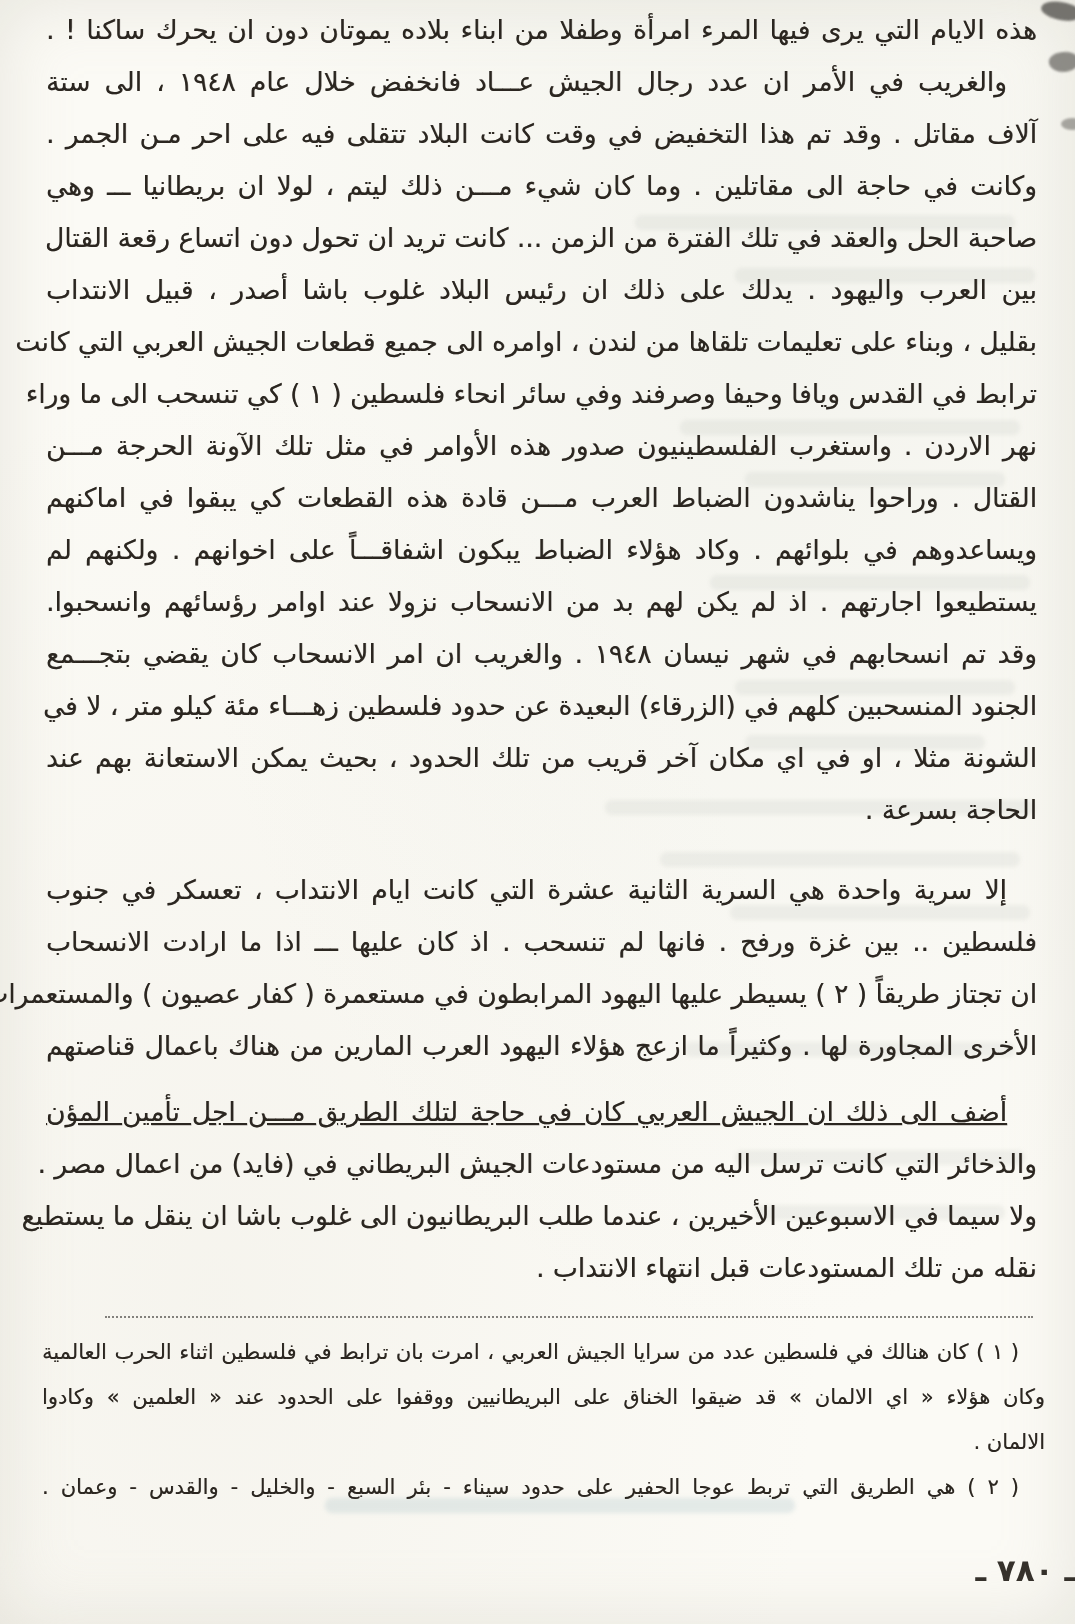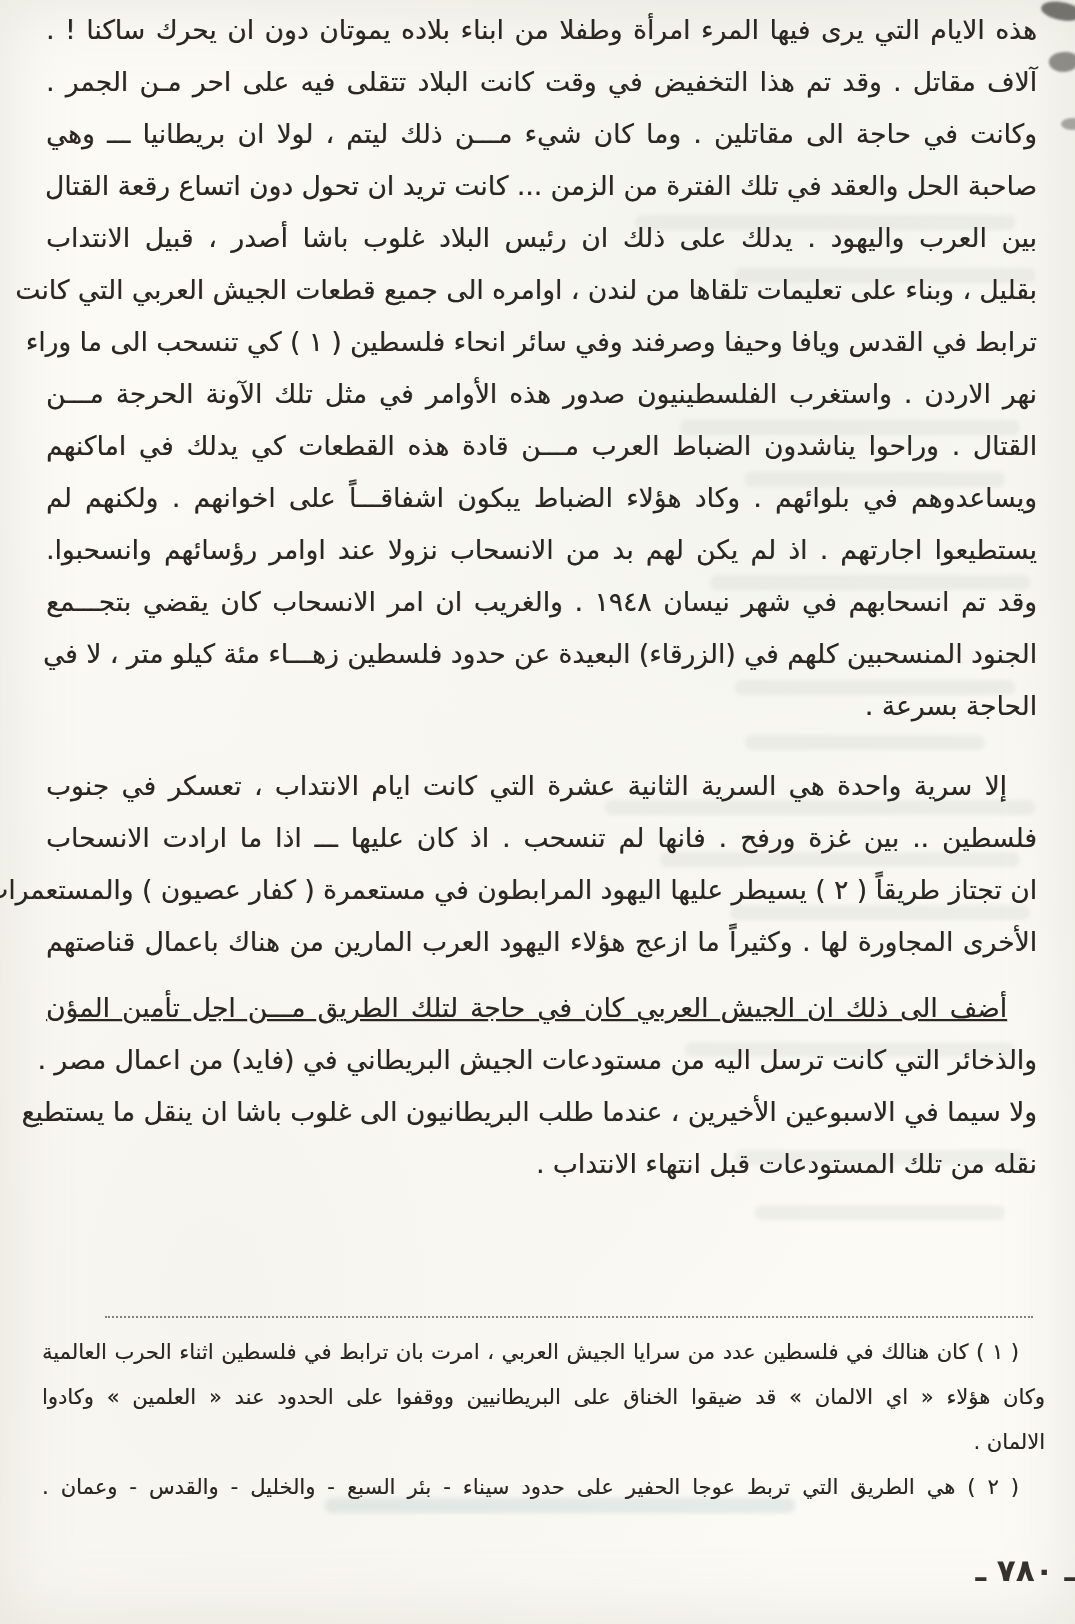--- a/index.html
+++ b/index.html
@@ -99,32 +99,34 @@
     <div class="ghost" style="top:1205px; right:70px;  width:250px;"></div>
     <div class="ghost cyan" style="top:1498px; right:280px; width:470px;"></div>
   </div>
 
   <div class="smudge s1"></div>
   <div class="smudge s2"></div>
   <div class="smudge s3"></div>
 
   <main class="body-text">
     <div class="line">هذه الايام التي يرى فيها المرء امرأة وطفلا من ابناء بلاده يموتان دون ان يحرك ساكنا ! .</div>
+    <div class="line indent">والغريب في الأمر ان عدد رجال الجيش عـــاد فانخفض خلال عام ١٩٤٨ ، الى ستة</div>
     <div class="line">آلاف مقاتل . وقد تم هذا التخفيض في وقت كانت البلاد تتقلى فيه على احر مـن الجمر .</div>
     <div class="line">وكانت في حاجة الى مقاتلين . وما كان شيء مـــن ذلك ليتم ، لولا ان بريطانيا ـــ وهي</div>
     <div class="line">صاحبة الحل والعقد في تلك الفترة من الزمن ... كانت تريد ان تحول دون اتساع رقعة القتال</div>
     <div class="line">بين العرب واليهود . يدلك على ذلك ان رئيس البلاد غلوب باشا أصدر ، قبيل الانتداب</div>
     <div class="line">بقليل ، وبناء على تعليمات تلقاها من لندن ، اوامره الى جميع قطعات الجيش العربي التي كانت</div>
     <div class="line">ترابط في القدس ويافا وحيفا وصرفند وفي سائر انحاء فلسطين ( ١ ) كي تنسحب الى ما وراء</div>
     <div class="line">نهر الاردن . واستغرب الفلسطينيون صدور هذه الأوامر في مثل تلك الآونة الحرجة مـــن</div>
-    <div class="line">القتال . وراحوا يناشدون الضباط العرب مـــن قادة هذه القطعات كي يدلك في اماكنهم</div>
+    <div class="line">القتال . وراحوا يناشدون الضباط العرب مـــن قادة هذه القطعات كي يبقوا في اماكنهم</div>
     <div class="line">ويساعدوهم في بلوائهم . وكاد هؤلاء الضباط يبكون اشفاقـــاً على اخوانهم . ولكنهم لم</div>
     <div class="line">يستطيعوا اجارتهم . اذ لم يكن لهم بد من الانسحاب نزولا عند اوامر رؤسائهم وانسحبوا.</div>
     <div class="line">وقد تم انسحابهم في شهر نيسان ١٩٤٨ . والغريب ان امر الانسحاب كان يقضي بتجـــمع</div>
     <div class="line">الجنود المنسحبين كلهم في (الزرقاء) البعيدة عن حدود فلسطين زهـــاء مئة كيلو متر ، لا في</div>
+    <div class="line">الشونة مثلا ، او في اي مكان آخر قريب من تلك الحدود ، بحيث يمكن الاستعانة بهم عند</div>
     <div class="line end">الحاجة بسرعة .</div>
     <div class="line indent gap-lg">إلا سرية واحدة هي السرية الثانية عشرة التي كانت ايام الانتداب ، تعسكر في جنوب</div>
     <div class="line">فلسطين .. بين غزة ورفح . فانها لم تنسحب . اذ كان عليها ـــ اذا ما ارادت الانسحاب</div>
     <div class="line">ان تجتاز طريقاً ( ٢ ) يسيطر عليها اليهود المرابطون في مستعمرة ( كفار عصيون ) والمستعمرات</div>
     <div class="line">الأخرى المجاورة لها . وكثيراً ما ازعج هؤلاء اليهود العرب المارين من هناك باعمال قناصتهم</div>
     <div class="line indent gap-sm">أضف الى ذلك ان الجيش العربي كان في حاجة لتلك الطريق مـــن اجل تأمين المؤن</div>
     <div class="line">والذخائر التي كانت ترسل اليه من مستودعات الجيش البريطاني في (فايد) من اعمال مصر .</div>
     <div class="line">ولا سيما في الاسبوعين الأخيرين ، عندما طلب البريطانيون الى غلوب باشا ان ينقل ما يستطيع</div>
     <div class="line end">نقله من تلك المستودعات قبل انتهاء الانتداب .</div>
   </main>

